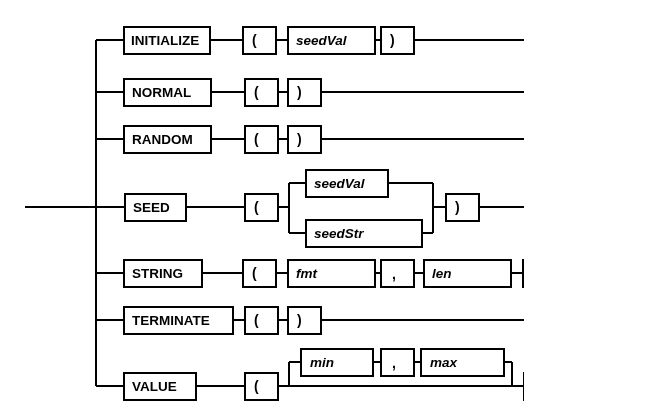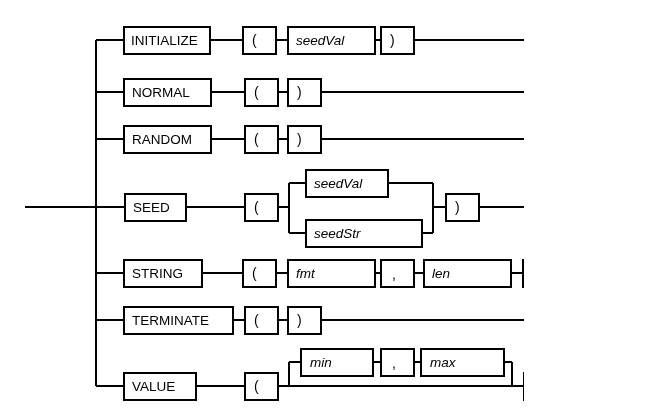--- a/index.html
+++ b/index.html
@@ -10,20 +10,21 @@
   }
   body {
     font-family: "Liberation Sans", sans-serif;
   }
   #diagram-root {
     position: relative;
     width: 524px;
     height: 413px;
     background: #ffffff;
     overflow: hidden;
+    font-weight: bold;
   }
   svg#railroad {
     display: block;
     width: 649px;
     height: 413px;
   }
   .rail {
     stroke: #000000;
     stroke-width: 1.15;
     fill: none;

